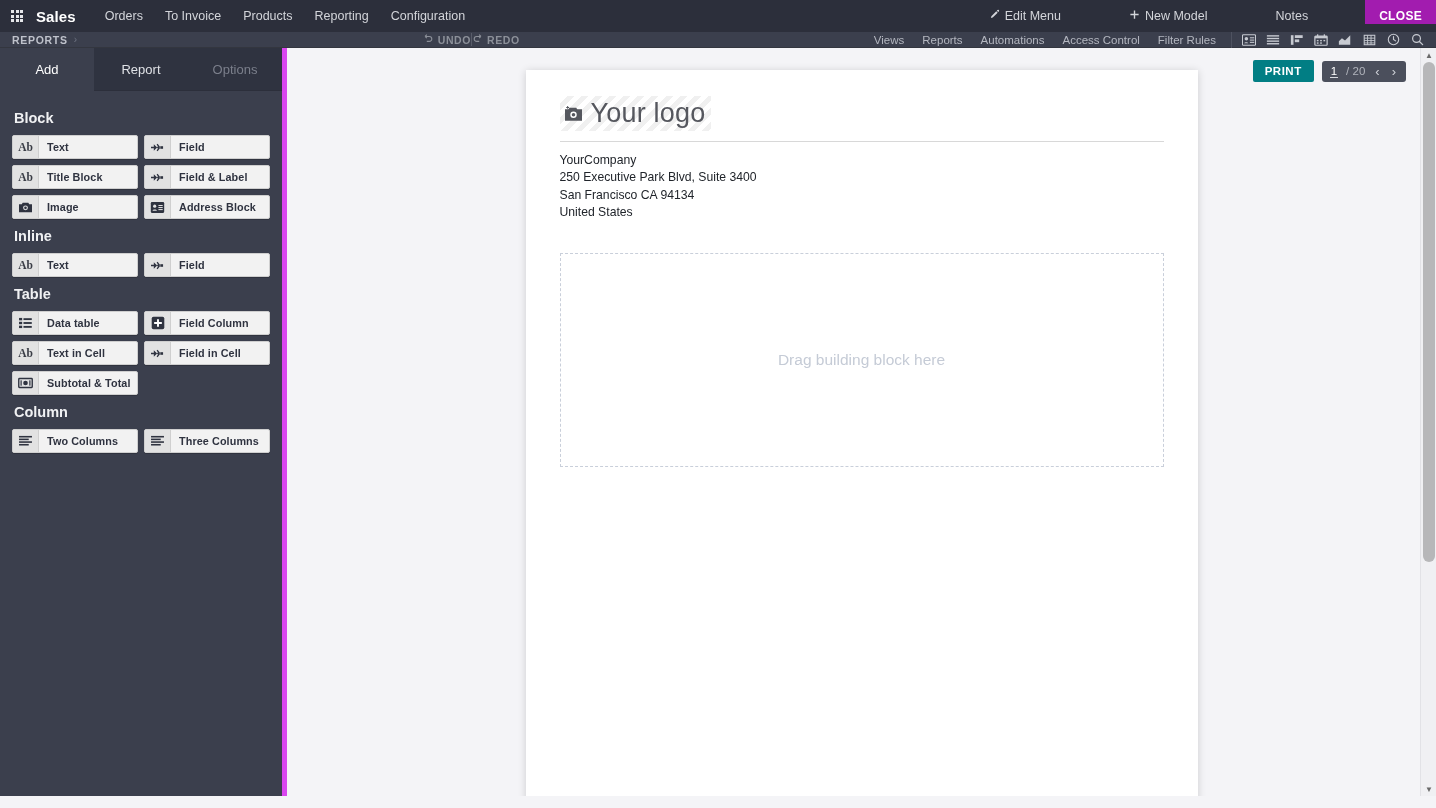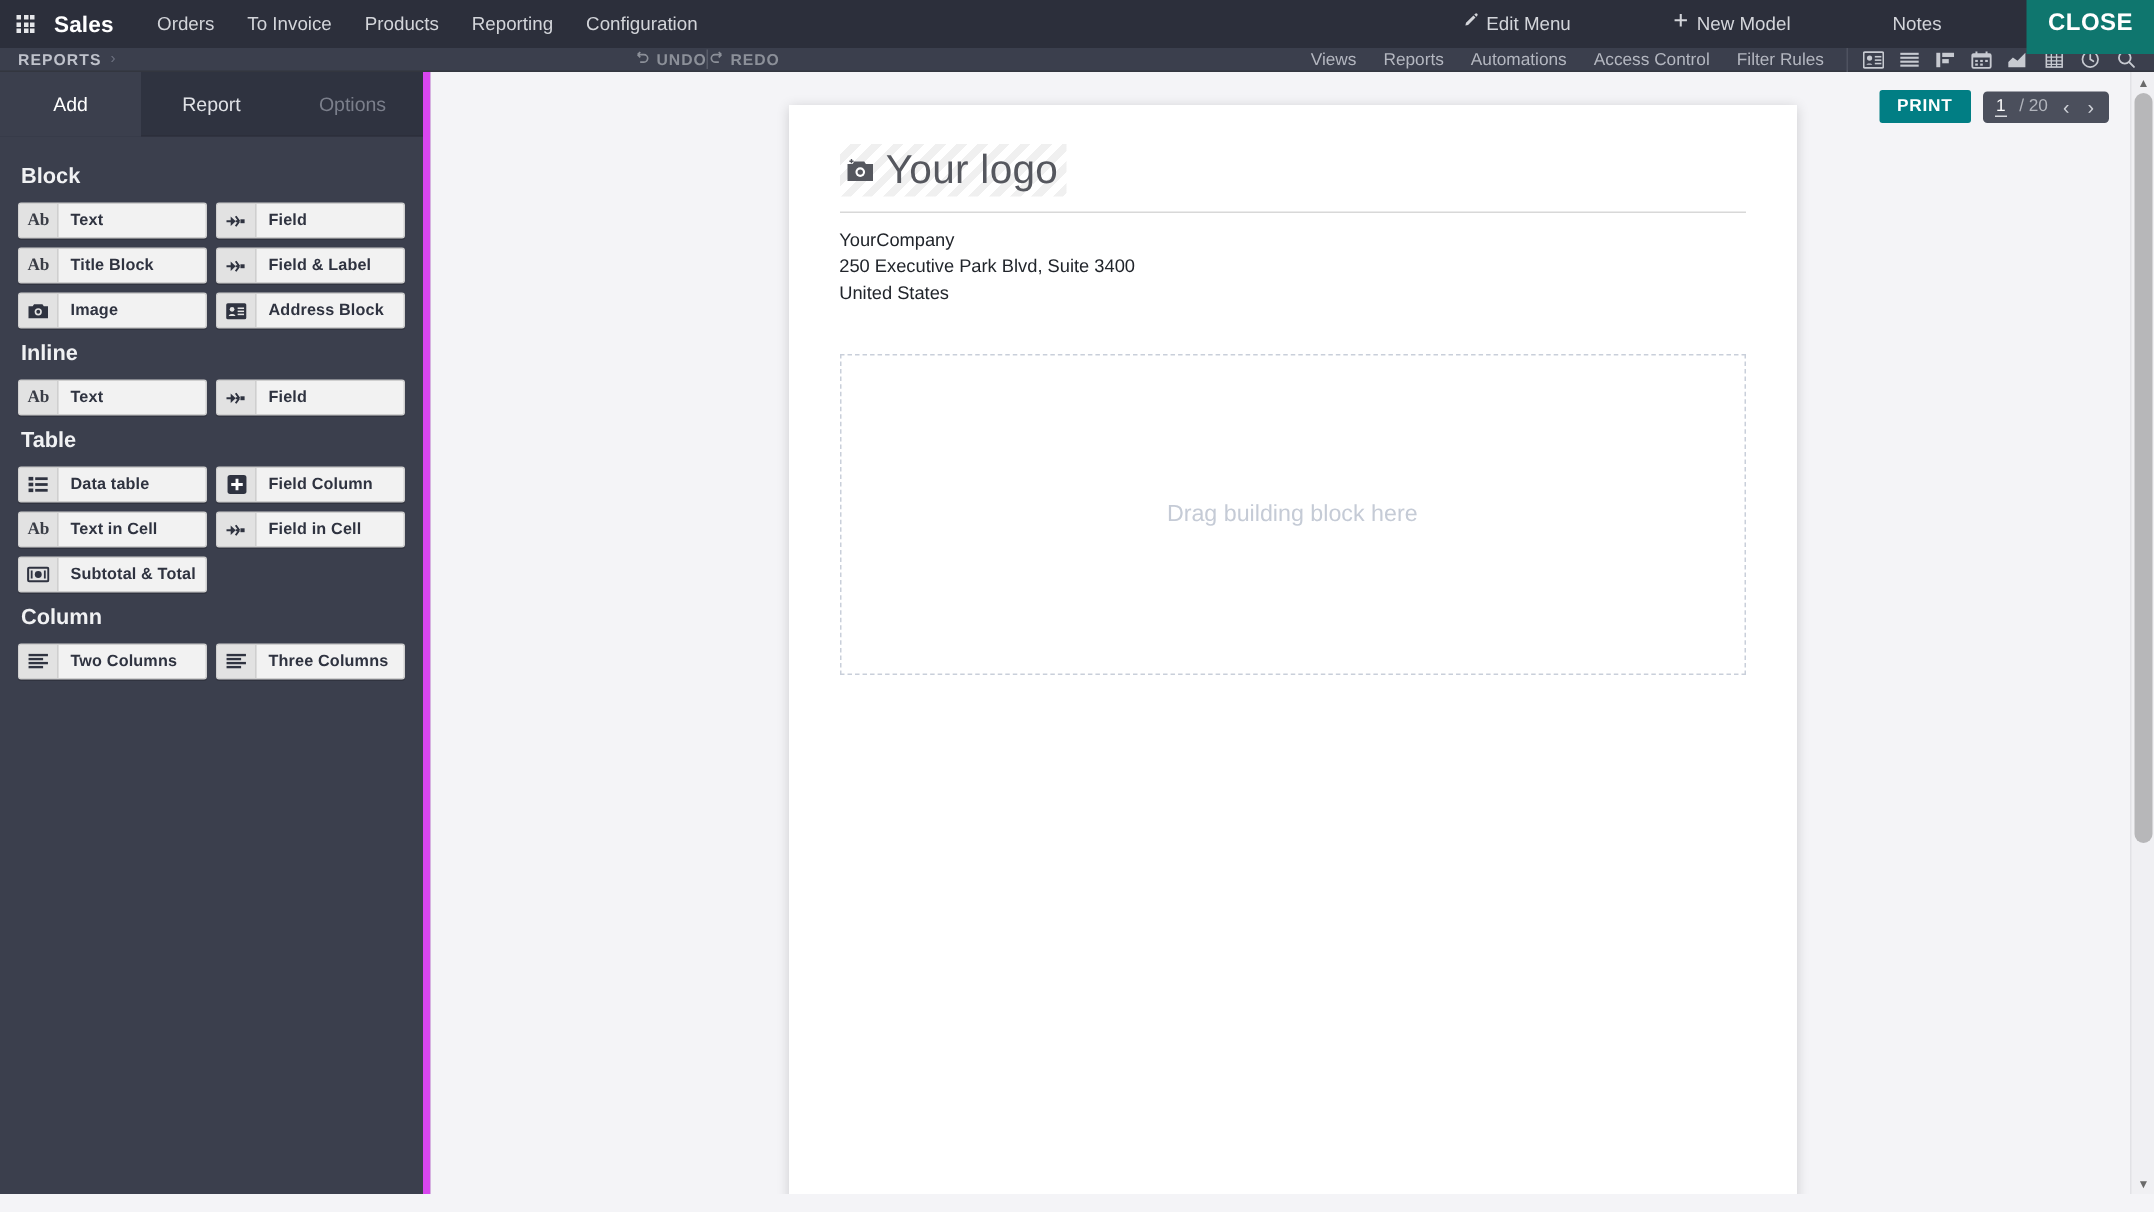--- a/index.html
+++ b/index.html
@@ -39,22 +39,22 @@
   .nav-item {
     padding: 0 11px; height: 32px; line-height: 32px;
     color: #d3d5da; cursor: pointer; white-space: nowrap;
     font-size: 12.5px;
   }
   .nav-right {
     margin-left: auto; display: flex; align-items: flex-start; height: 32px; gap: 46px;
   }
   .nav-right .nav-item { color: #d3d5da; display:flex; align-items:center; gap:5px; }
   .btn-close {
-    background: #0f766e; color: #fff; font-weight: 700; font-size: 16px;
-    padding: 0 14px; height: 36px; line-height: 32px; letter-spacing: .3px;
+    background: #a21caf; color: #fff; font-weight: 700; font-size: 12px;
+    padding: 0 14px; height: 24px; line-height: 32px; letter-spacing: .3px;
     cursor: pointer;
   }
   .ic-mini { font-size: 11px; display:inline-block; }
 
   
   .cpanel {
     height: 16px; width: 1436px;
     background: #3b3f4d;
     display: flex; align-items: center;
     font-size: 11px;
@@ -578,20 +578,21 @@
                   <path d="M3.3 1.1h1v1h1v1h-1v1h-1v-1h-1v-1h1z" fill="#55575e"></path>
                 </svg>
               </span>
               <span class="logo-txt">Your logo</span>
             </div>
           </div>
 
           <div class="addr">
             <div>YourCompany</div>
             <div>250 Executive Park Blvd, Suite 3400</div>
+            <div>San Francisco CA 94134</div>
             <div>United States</div>
           </div>
 
           <div class="dropzone">
             <span>Drag building block here</span>
           </div>
 
         </div>
       </div>
     </div>

